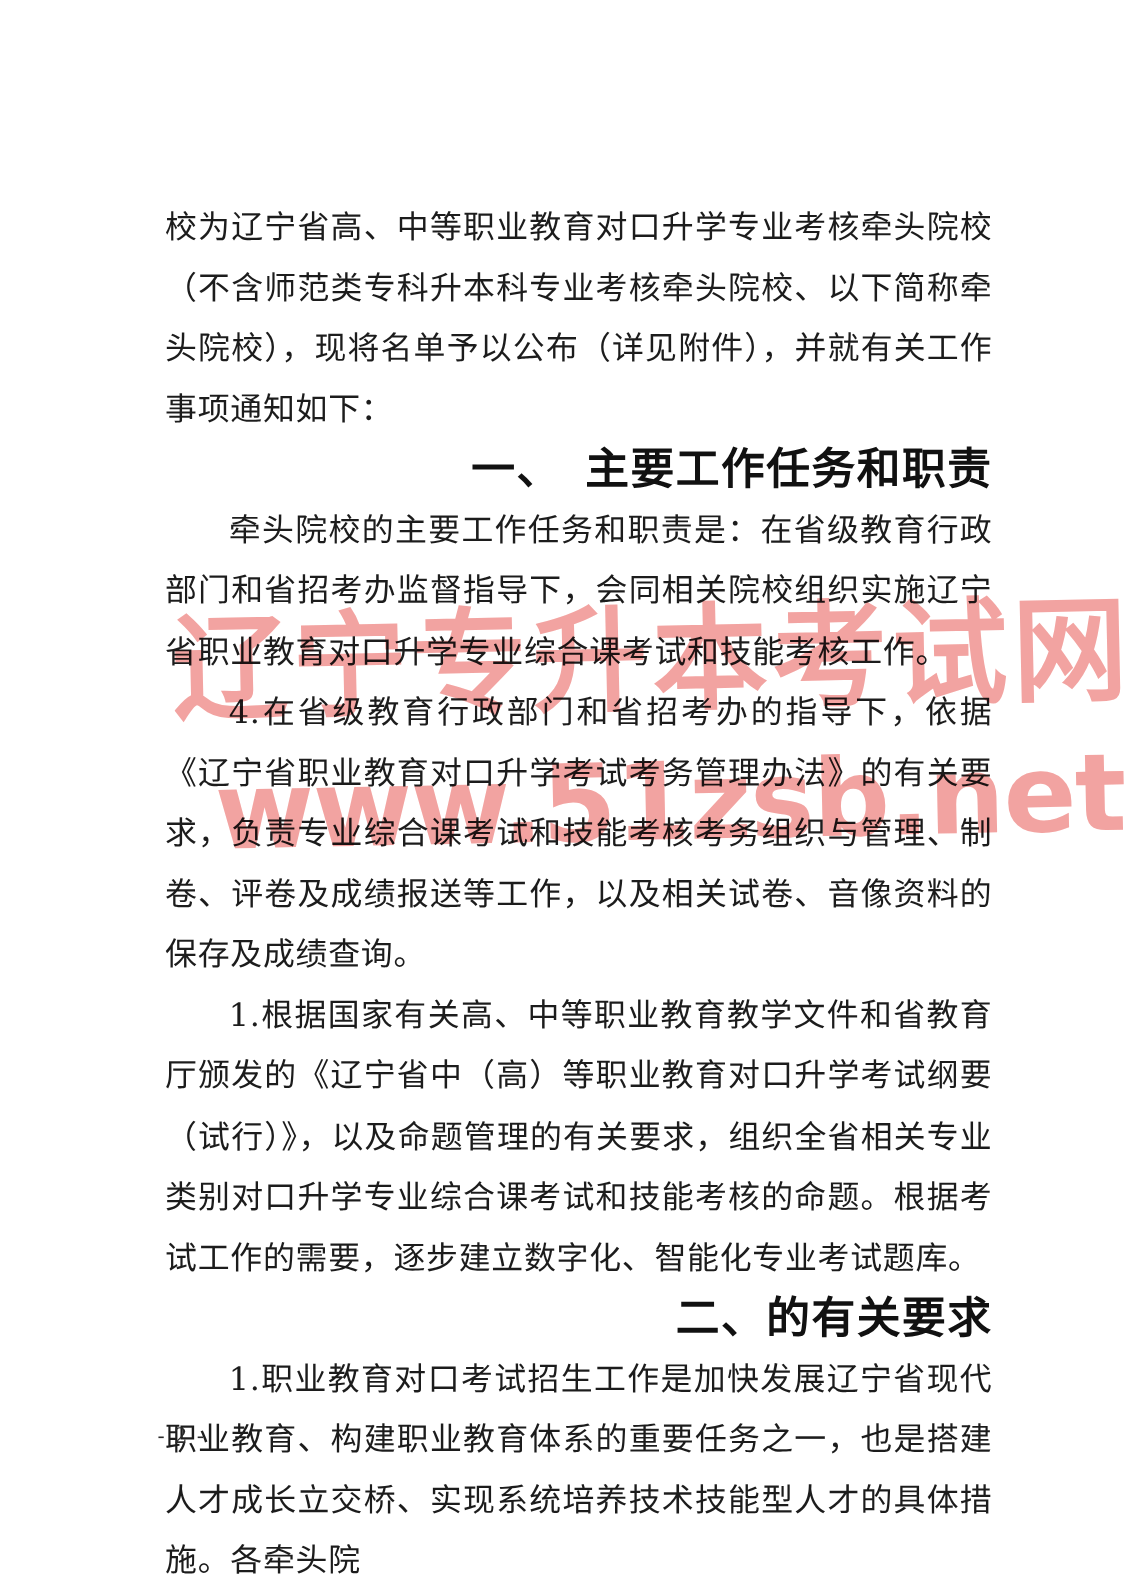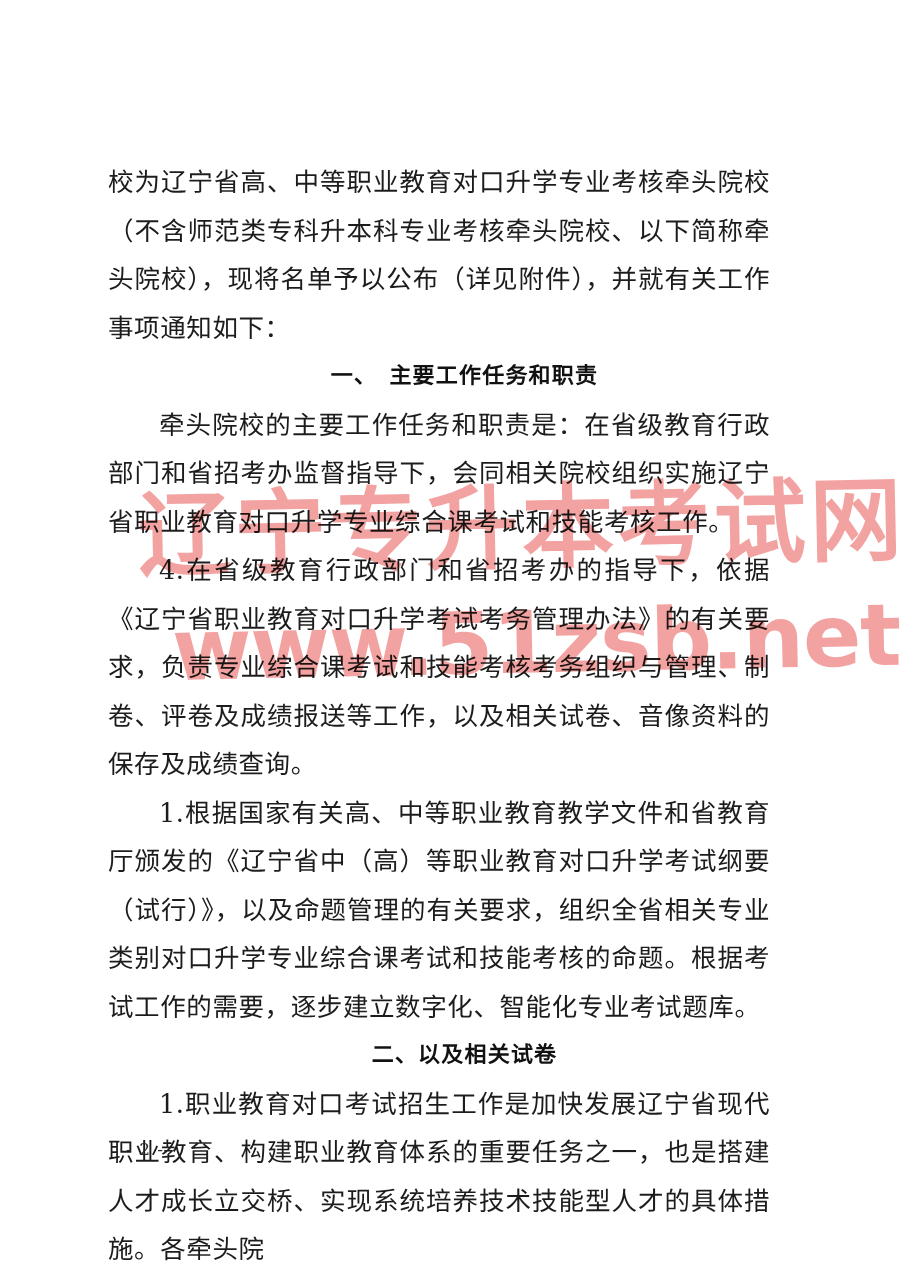--- a/index.html
+++ b/index.html
@@ -15,21 +15,21 @@
     height: 1272px;
     background: #ffffff;
     overflow: hidden;
     
     box-sizing: border-box;
   }
 
   
   .doc-body {
     position: absolute;
-    left: 108px;
+    left: 132px;
     top: 158px;
     width: 662px;
     color: #1c1c1c;
     font-family: "DejaVu Serif", "Liberation Serif", serif;
     font-size: 25.5px;
     line-height: 48.5px;
     letter-spacing: 0.6px;
     text-align: justify;
     text-justify: inter-character;
     z-index: 3;
@@ -44,26 +44,26 @@
   }
 
   .para.indent {
     text-indent: 51px;
   }
 
   .heading {
     margin: 0;
     font-family: "DejaVu Sans", "Liberation Sans", sans-serif;
     font-weight: 700;
-    font-size: 22px;
+    font-size: 35px;
     line-height: 48.5px;
     letter-spacing: 1.2px;
     text-indent: 51px;
     color: #111111;
-    text-align: center;
+    text-align: right;
   }
 
   
   .doc-body, .heading {
     -webkit-font-smoothing: antialiased;
   }
 
   
   .watermark {
     position: absolute;
@@ -120,21 +120,21 @@
     <p class="para">校为辽宁省高、中等职业教育对口升学专业考核牵头院校（不含师范类专科升本科专业考核牵头院校、以下简称牵头院校），现将名单予以公布（详见附件），并就有关工作事项通知如下：</p>
 
     <p class="heading">一、　主要工作任务和职责</p>
 
     <p class="para indent">牵头院校的主要工作任务和职责是：在省级教育行政部门和省招考办监督指导下，会同相关院校组织实施辽宁省职业教育对口升学专业综合课考试和技能考核工作。</p>
 
     <p class="para indent">4.在省级教育行政部门和省招考办的指导下，依据《辽宁省职业教育对口升学考试考务管理办法》的有关要求，负责专业综合课考试和技能考核考务组织与管理、制卷、评卷及成绩报送等工作，以及相关试卷、音像资料的保存及成绩查询。</p>
 
     <p class="para indent">1.根据国家有关高、中等职业教育教学文件和省教育厅颁发的《辽宁省中（高）等职业教育对口升学考试纲要（试行）》，以及命题管理的有关要求，组织全省相关专业类别对口升学专业综合课考试和技能考核的命题。根据考试工作的需要，逐步建立数字化、智能化专业考试题库。</p>
 
-    <p class="heading">二、以及相关试卷</p>
+    <p class="heading">二、的有关要求</p>
 
     <p class="para indent">1.职业教育对口考试招生工作是加快发展辽宁省现代职业教育、构建职业教育体系的重要任务之一，也是搭建人才成长立交桥、实现系统培养技术技能型人才的具体措施。各牵头院</p>
 
   </div>
 
   <div class="watermark watermark-cn">辽宁专升本考试网</div>
 
   <div class="watermark watermark-url">www.51zsb.net</div>
 
   <div class="page-number">- 2 -</div>

